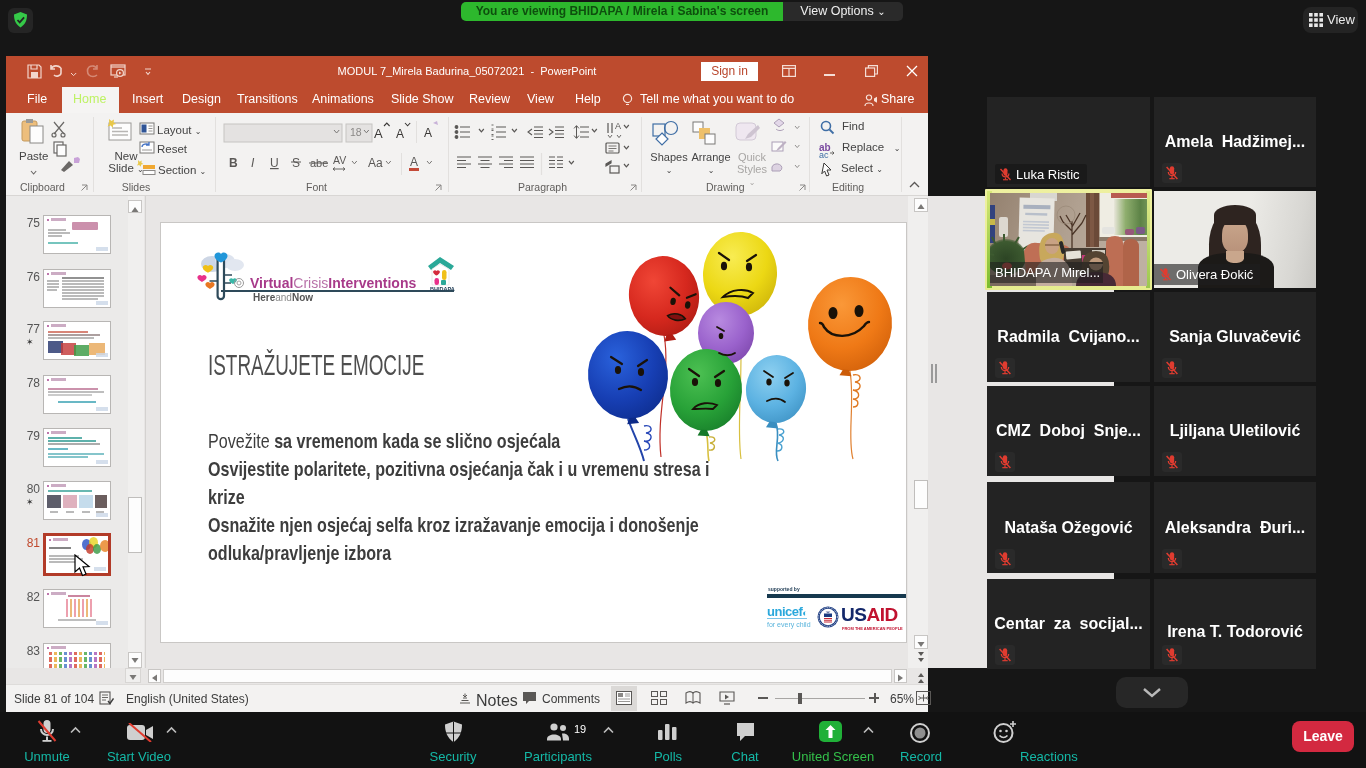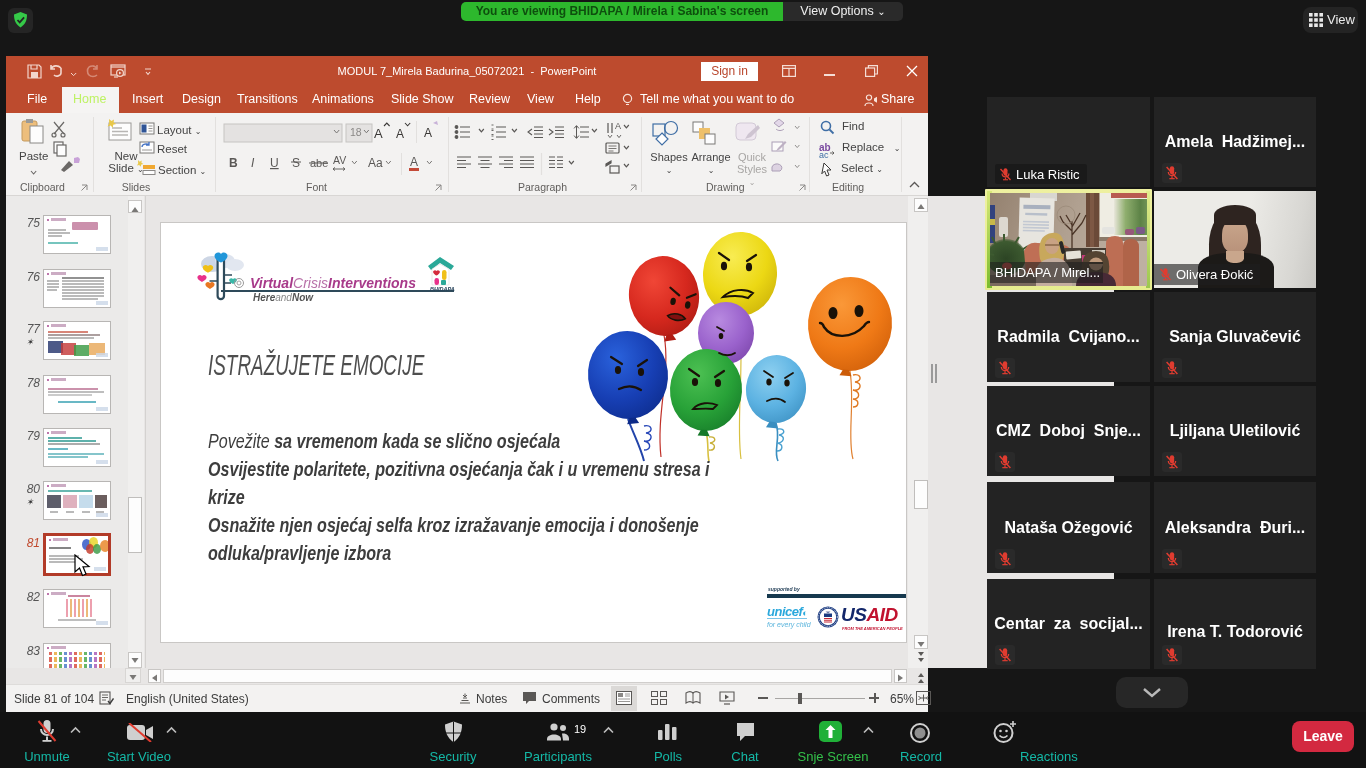--- a/index.html
+++ b/index.html
@@ -11,21 +11,21 @@
 #shieldbox { left:8px; top:8px; width:25px; height:25px; background:#252525; border-radius:6px; }
 #banner { left:461px; top:2px; width:322px; height:19px; background:#2db82d; border-radius:5px 0 0 5px; color:#0e4f0e; font-weight:bold; font-size:12px; line-height:19px; text-align:center; }
 #viewopt { left:783px; top:2px; width:120px; height:19px; background:#2a2a2a; border-radius:0 5px 5px 0; color:#f0f0f0; font-size:12.5px; font-weight:normal; line-height:19px; text-align:center; }
 #viewbtn { left:1303px; top:7px; width:55px; height:26px; background:#242424; border-radius:8px; color:#ececec; font-size:13px; line-height:26px; text-align:left; padding-left:24px; }
 
 
 #ppt { left:6px; top:56px; width:922px; height:656px; background:#f3f2f1; }
 #titlebar { left:0; top:0; width:922px; height:31px; background:#bd4b2e; }
 #menubar { left:0; top:31px; width:922px; height:26px; background:#bd4b2e; }
 #ribbon { left:0; top:57px; width:922px; height:83px; background:#f3f2f1; border-bottom:1px solid #d8d6d4; }
-#content { left:0; top:140px; width:1108px; height:472px; background:#e8e6e5;font-style:italic; }
+#content { left:0; top:140px; width:1108px; height:472px; background:#e8e6e5; }
 #thumbpanel { left:0; top:0; width:122px; height:472px; background:#ebeae9; }
 #thumbscroll { left:122px; top:0; width:16px; height:472px; background:#f0efee; }
 #paneldiv { left:139px; top:0; width:1px; height:472px; background:#d4d2d0; }
 #mainarea { left:140px; top:0; width:762px; height:472px; background:#e8e6e5; }
 #slide { left:155px; top:27px; width:745px; height:419px; background:#ffffff; box-shadow:0 0 0 1px #c9c7c5; }
 #vscroll { left:902px; top:0; width:20px; height:472px; background:#f0efee; }
 #hscrollrow { left:0; top:612px; width:922px; height:16px; background:#e8e6e5; }
 #statusbar { left:0; top:628px; width:922px; height:28px; background:#f3f2f1; border-top:1px solid #dedcda; }
 
 
@@ -699,21 +699,21 @@
       <svg class="abs" style="left:93px;top:6px;" width="15" height="15" viewBox="0 0 15 15">
           <rect x="1" y="1" width="10" height="12" fill="none" stroke="#5a5856" stroke-width="1.1"></rect>
           <path d="M3 4 h6 M3 6.5 h6 M3 9 h4" stroke="#5a5856" stroke-width="0.9"></path>
           <path d="M9 10 l2 2.5 l3.5 -5" stroke="#3c3c3c" stroke-width="1.4" fill="none"></path>
         </svg>
       <div class="abs" style="left:120px;top:7px;font-size:12px;color:#3c3c3c;">English (United States)</div>
       <svg class="abs" style="left:452px;top:7px;" width="14" height="14" viewBox="0 0 14 14">
           <path d="M2 11 h10 M3.5 8.5 h7 M5 6 h4" stroke="#5a5856" stroke-width="1.2"></path>
           <path d="M7 1.5 v3 m-2 -1.5 l2 2 l2 -2" stroke="#5a5856" stroke-width="1" fill="none"></path>
         </svg>
-      <div class="abs" style="left:470px;top:7px;font-size:12px;color:#3c3c3c;">Notes</div>
+      <div class="abs" style="left:470px;top:7px;font-size:16px;color:#3c3c3c;">Notes</div>
       <svg class="abs" style="left:516px;top:6px;" width="15" height="14" viewBox="0 0 15 14">
           <path d="M1 1 h13 v9 h-7 l-3 3 v-3 h-3 z" fill="#5a5856"></path>
         </svg>
       <div class="abs" style="left:536px;top:7px;font-size:12px;color:#3c3c3c;">Comments</div>
       <div class="abs" style="left:605px;top:1px;width:26px;height:25px;background:#dbd9d7;"></div>
       <svg class="abs" style="left:610px;top:6px;" width="16" height="14" viewBox="0 0 16 14">
           <rect x="0.5" y="0.5" width="15" height="13" fill="#fdfdfd" stroke="#5a5856"></rect>
           <rect x="2" y="2" width="5" height="4" fill="#8a8886"></rect>
           <path d="M9 3 h5 M9 5 h5 M2 8 h12 M2 10.5 h12" stroke="#9a9896" stroke-width="1"></path>
         </svg>
@@ -1045,21 +1045,21 @@
         <path d="M2 1 h17 v13 h-9 l-5 5 v-5 h-3 z" fill="#cfcfcf"></path>
       </svg>
     <div class="tbtxt" style="left:722px;top:37px;width:46px;text-align:center;">Chat</div>
     <div class="abs" style="left:819px;top:9px;width:23px;height:21px;background:#20b038;border-radius:5px;"></div>
     <svg class="abs" style="left:819px;top:9px;" width="23" height="21" viewBox="0 0 23 21">
         <path d="M11.5 4 l5 5 h-3 v8 h-4 v-8 h-3 z" fill="#fff"></path>
       </svg>
     <svg class="abs" style="left:863px;top:14px;" width="11" height="8" viewBox="0 0 11 8">
         <path d="M1 6.5 l4.5 -4.5 l4.5 4.5" stroke="#bdbdbd" stroke-width="1.6" fill="none"></path>
       </svg>
-    <div class="tbtxt" style="left:789px;top:37px;width:88px;text-align:center;color:#33c04a;">Snje Screen</div>
+    <div class="tbtxt" style="left:789px;top:37px;width:88px;text-align:center;color:#33c04a;">United Screen</div>
     <svg class="abs" style="left:909px;top:10px;" width="22" height="22" viewBox="0 0 22 22">
         <circle cx="11" cy="11" r="9" fill="none" stroke="#cfcfcf" stroke-width="2"></circle>
         <circle cx="11" cy="11" r="5.5" fill="#8f8f8f"></circle>
       </svg>
     <div class="tbtxt" style="left:896px;top:37px;width:50px;text-align:center;">Record</div>
     <svg class="abs" style="left:993px;top:8px;" width="25" height="24" viewBox="0 0 25 24">
         <circle cx="10.5" cy="13" r="9" fill="none" stroke="#cfcfcf" stroke-width="2"></circle>
         <circle cx="7.5" cy="11" r="1.3" fill="#cfcfcf"></circle>
         <circle cx="13.5" cy="11" r="1.3" fill="#cfcfcf"></circle>
         <path d="M6.5 15.5 c2.5 2.5 5.5 2.5 8 0" stroke="#cfcfcf" stroke-width="1.6" fill="none"></path>

